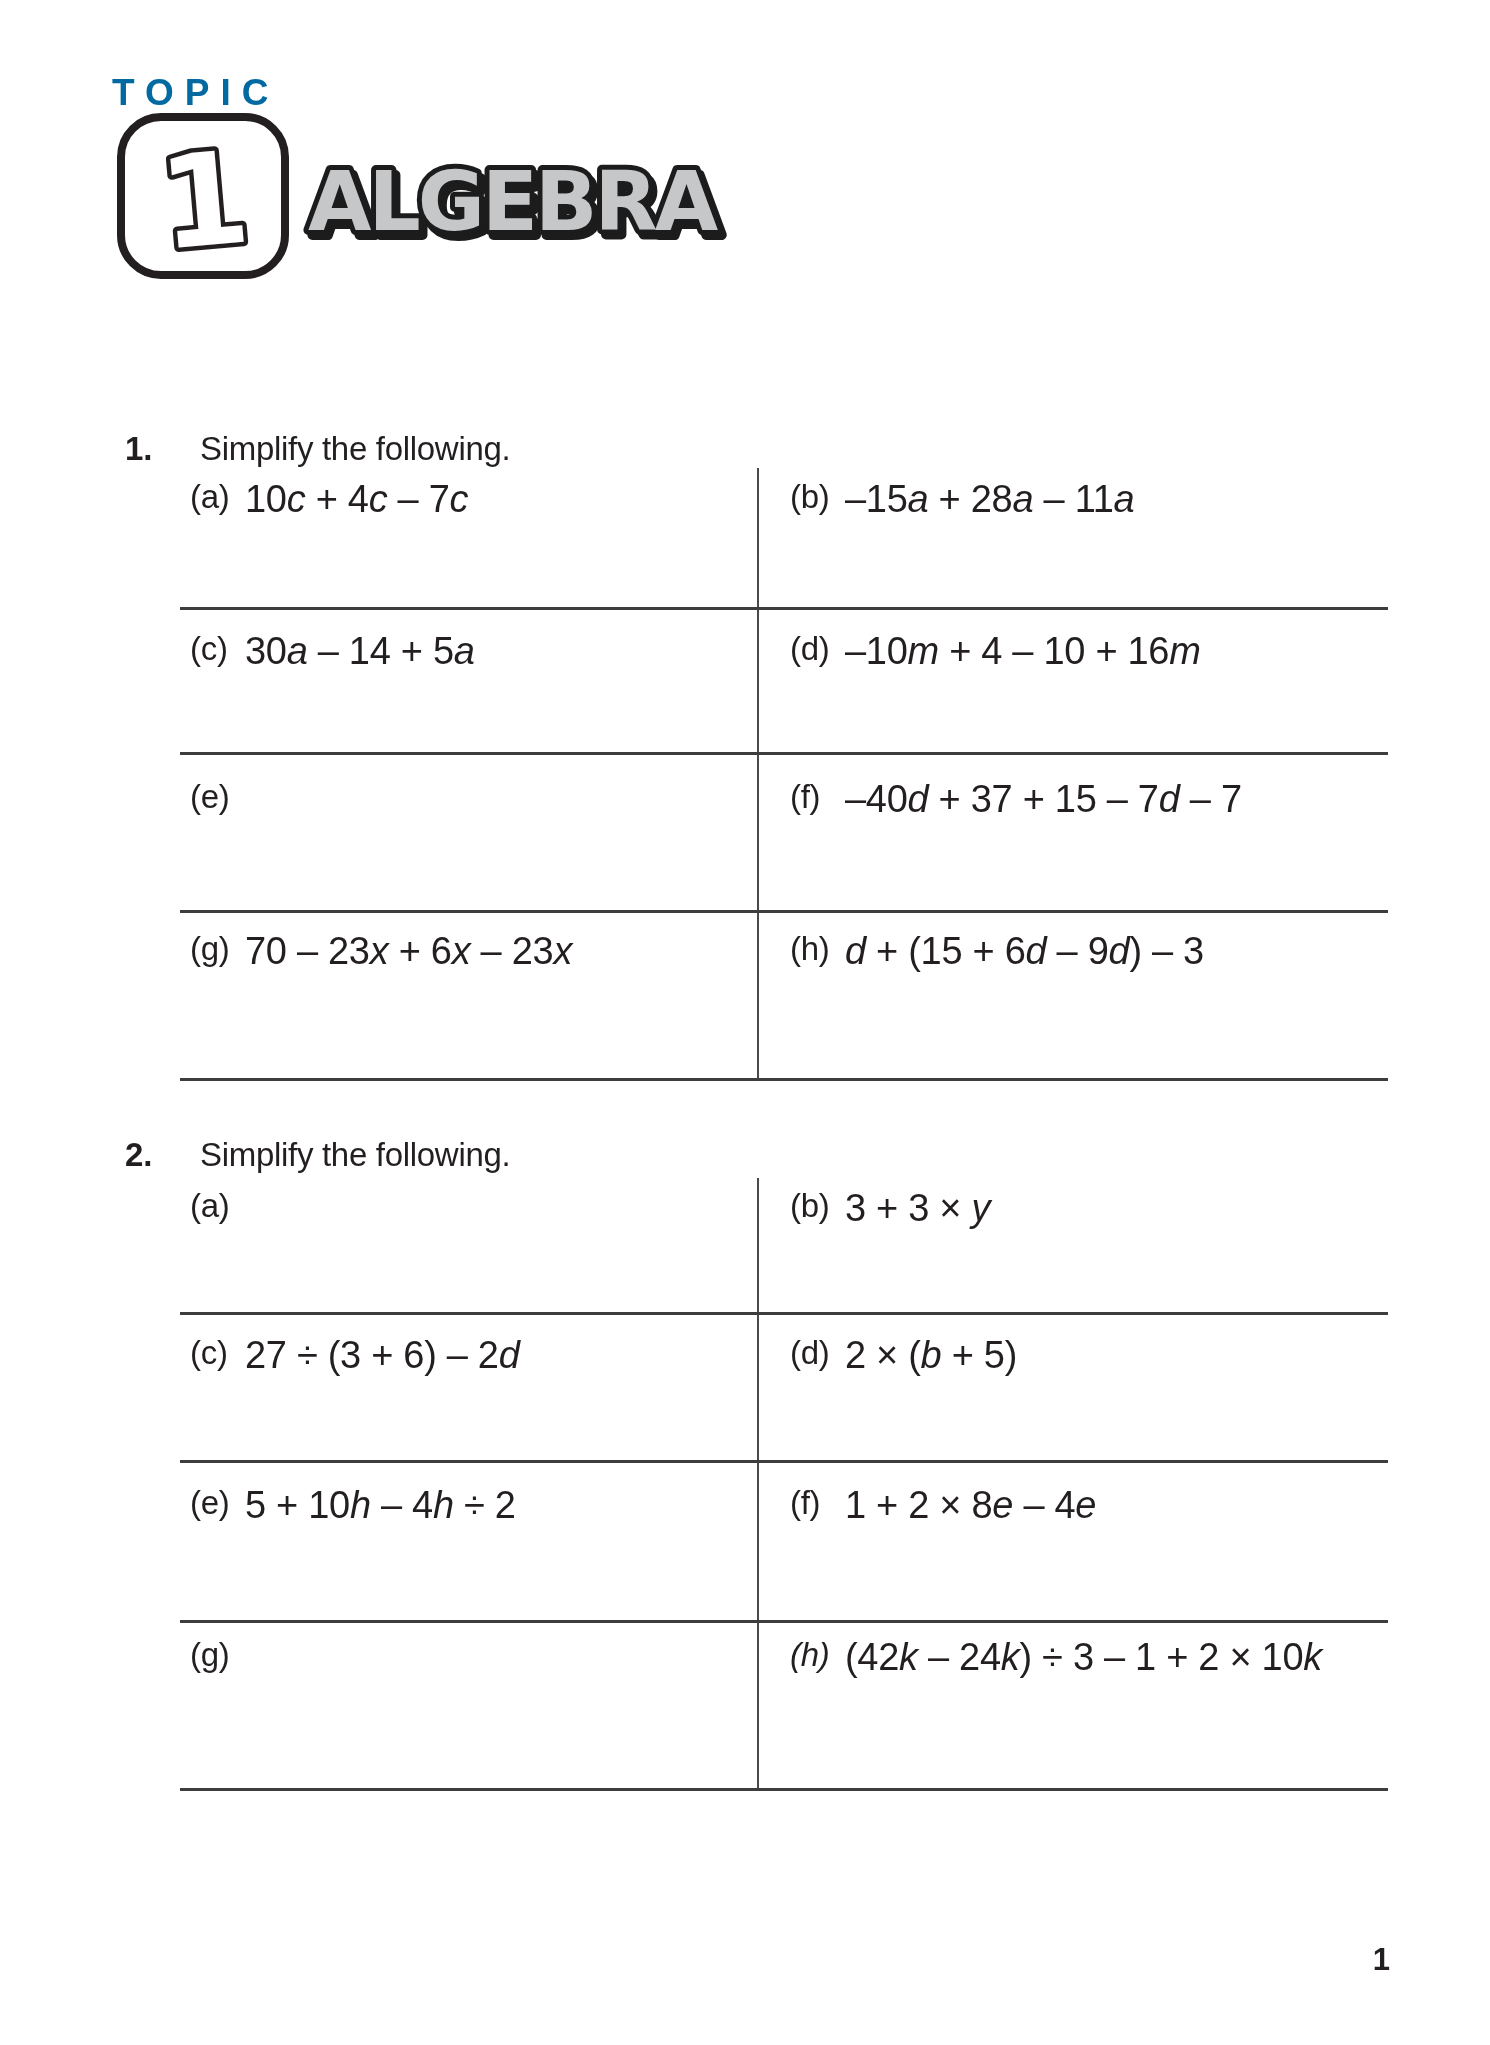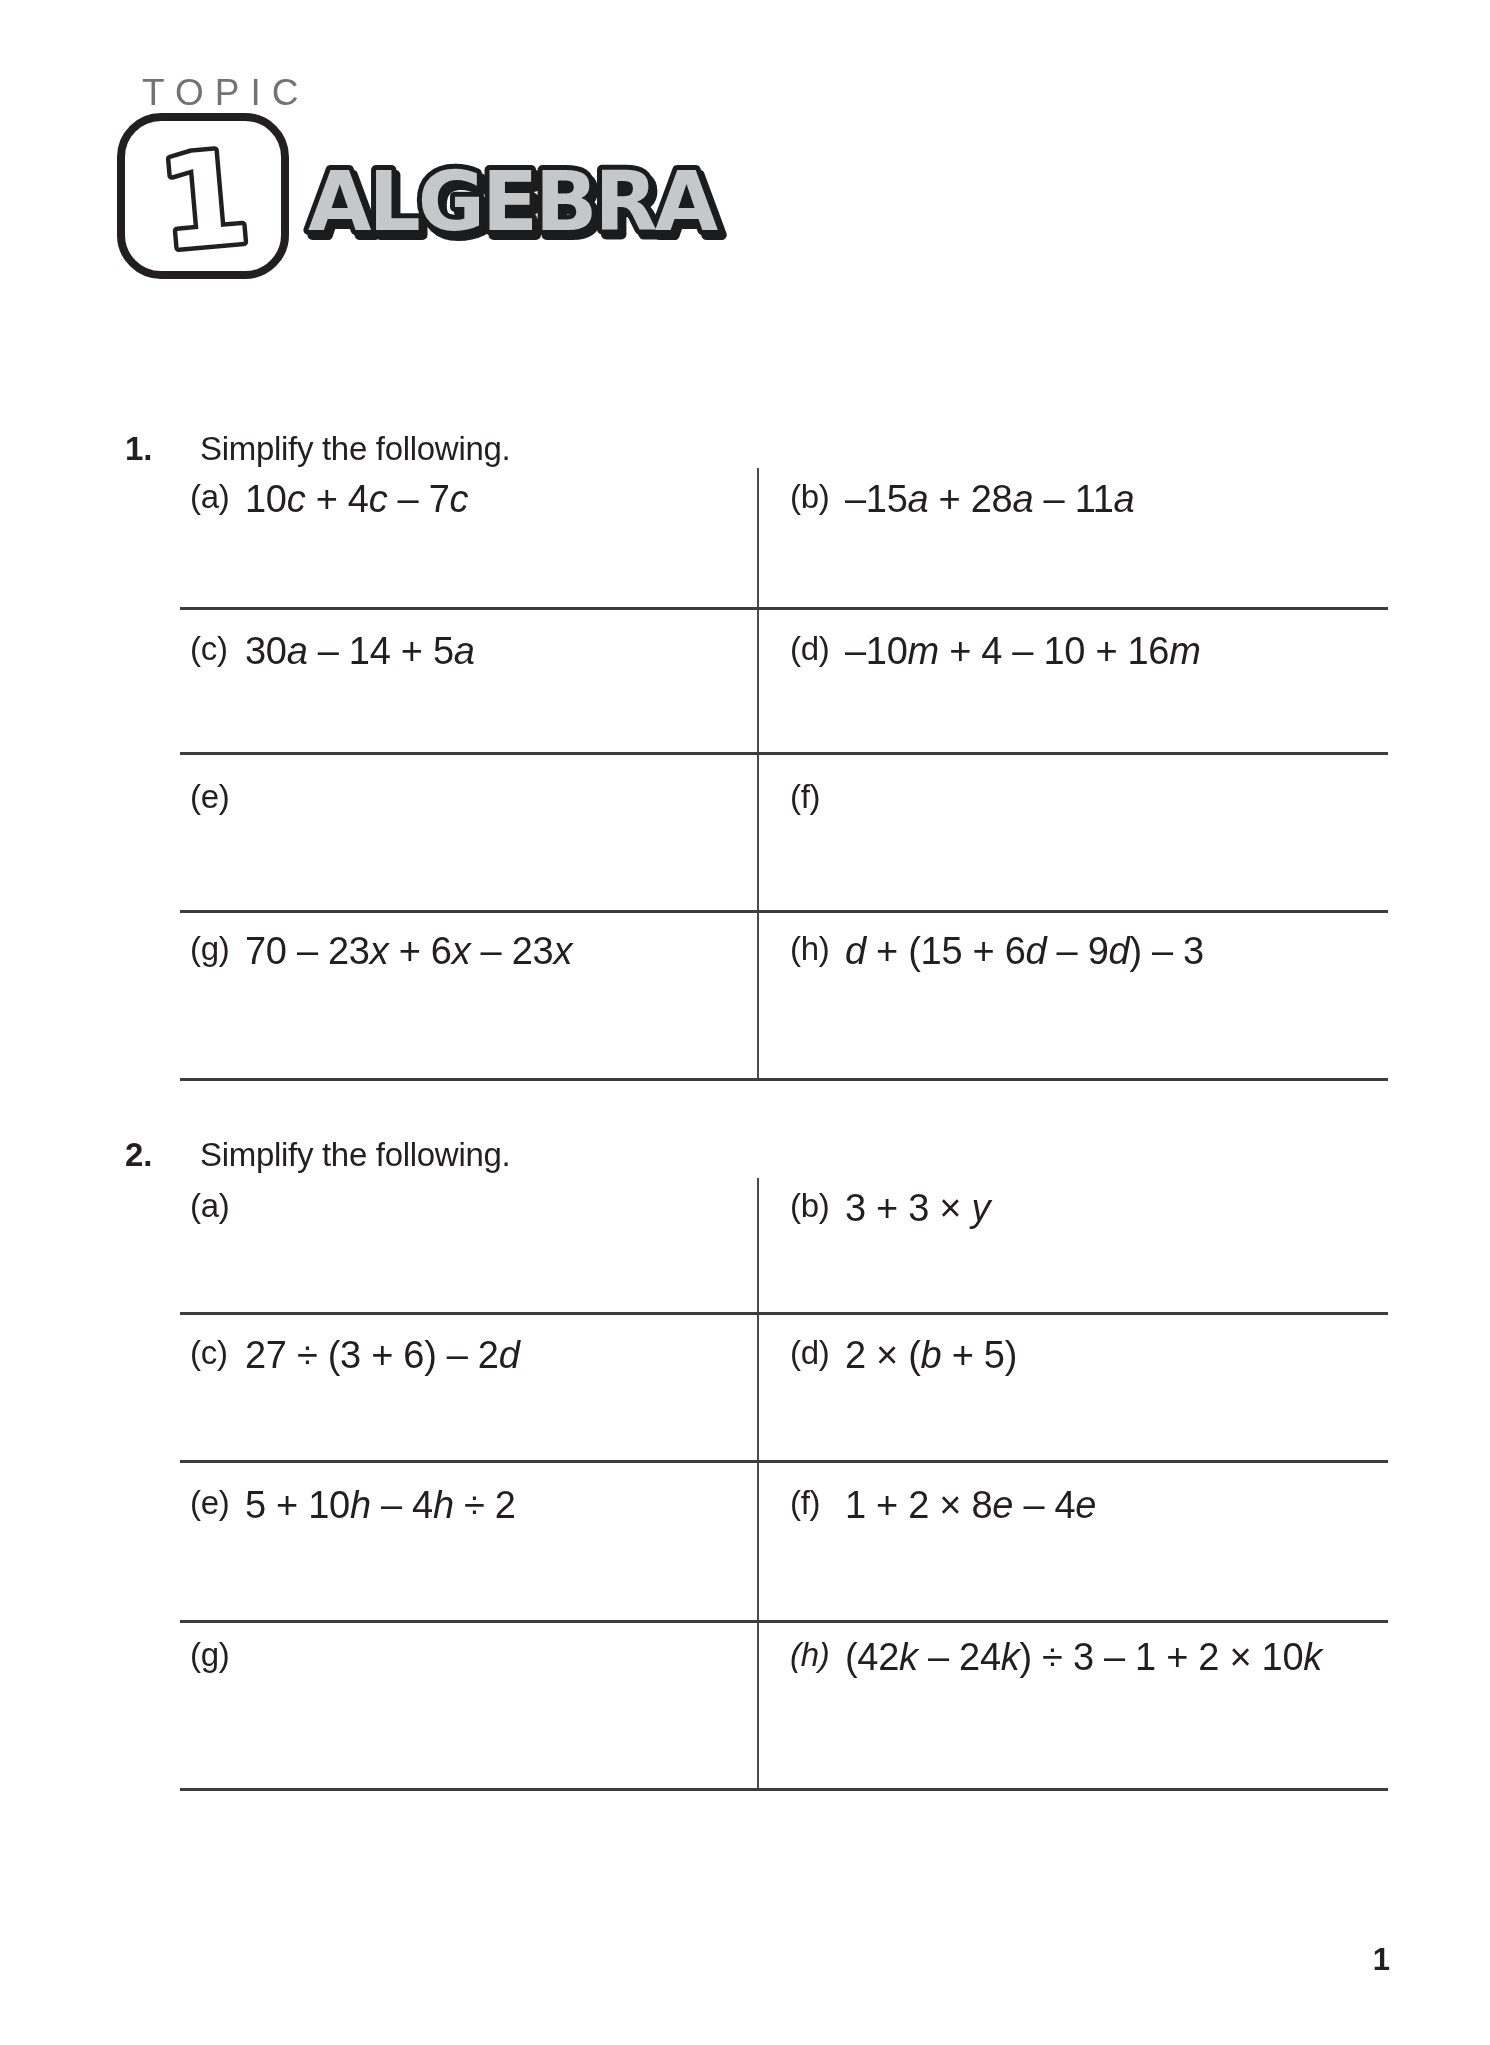--- a/index.html
+++ b/index.html
@@ -5,22 +5,22 @@
   html,body{margin:0;padding:0;}
   body{
     width:1490px;height:2045px;position:relative;background:#ffffff;
     font-family:"Liberation Sans",sans-serif;color:#231f20;
     -webkit-font-smoothing:antialiased;
   }
   #page{position:absolute;inset:0;overflow:hidden;}
 
   
   .topic-label{
-    position:absolute;left:142px;top:72px;
-    font-size:37px;font-weight:400;letter-spacing:11px;color:#737373;
+    position:absolute;left:112px;top:72px;
+    font-size:37px;font-weight:700;letter-spacing:11px;color:#0369a1;
   }
   .topic-badge{position:absolute;left:116px;top:112px;}
   .title-art{position:absolute;left:300px;top:138px;}
   .title-front{stroke:#1c1c1c;paint-order:stroke;stroke-linejoin:round;}
   .title-shadow{stroke:#1c1c1c;fill:#1c1c1c;paint-order:stroke;stroke-linejoin:round;}
   .badge-rect{fill:#ffffff;stroke:#231f20;}
   .badge-digit{
     fill:#ffffff;stroke:#231f20;paint-order:stroke;stroke-linejoin:round;
     font-family:"DejaVu Sans",sans-serif;font-weight:bold;
   }
@@ -108,20 +108,21 @@
           <span class="expr math">–10<i>m</i> + 4 – 10 + 16<i>m</i></span>
         </div>
       </div>
 
       <div class="row" style="top:310px">
         <div class="cell c1">
           <span class="lbl math">(e)</span>
         </div>
         <div class="cell c2">
           <span class="lbl math">(f)</span>
+          <span class="expr math">–40<i>d</i> + 37 + 15 – 7<i>d</i> – 7</span>
         </div>
       </div>
 
       <div class="row" style="top:462px">
         <div class="cell c1">
           <span class="lbl math">(g)</span>
           <span class="expr math">70 – 23<i>x</i> + 6<i>x</i> – 23<i>x</i></span>
         </div>
         <div class="cell c2">
           <span class="lbl math">(h)</span>

